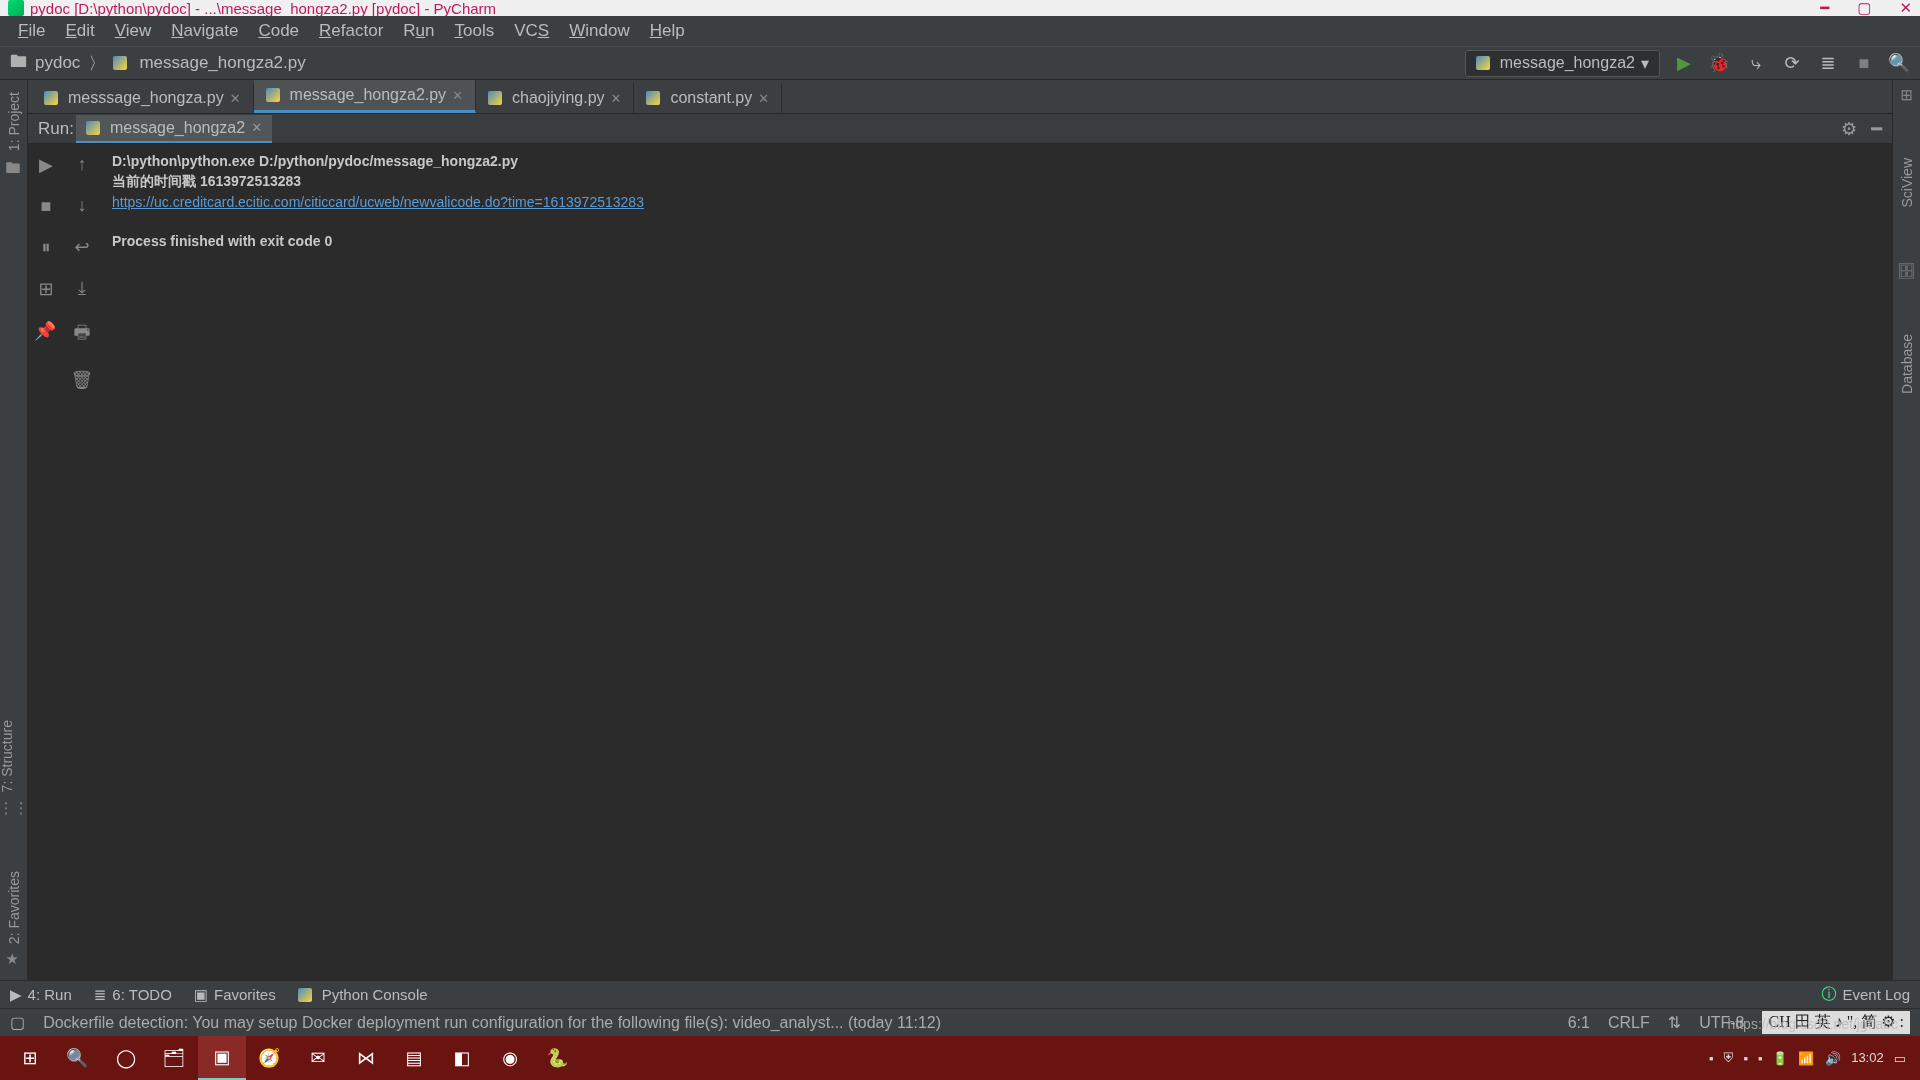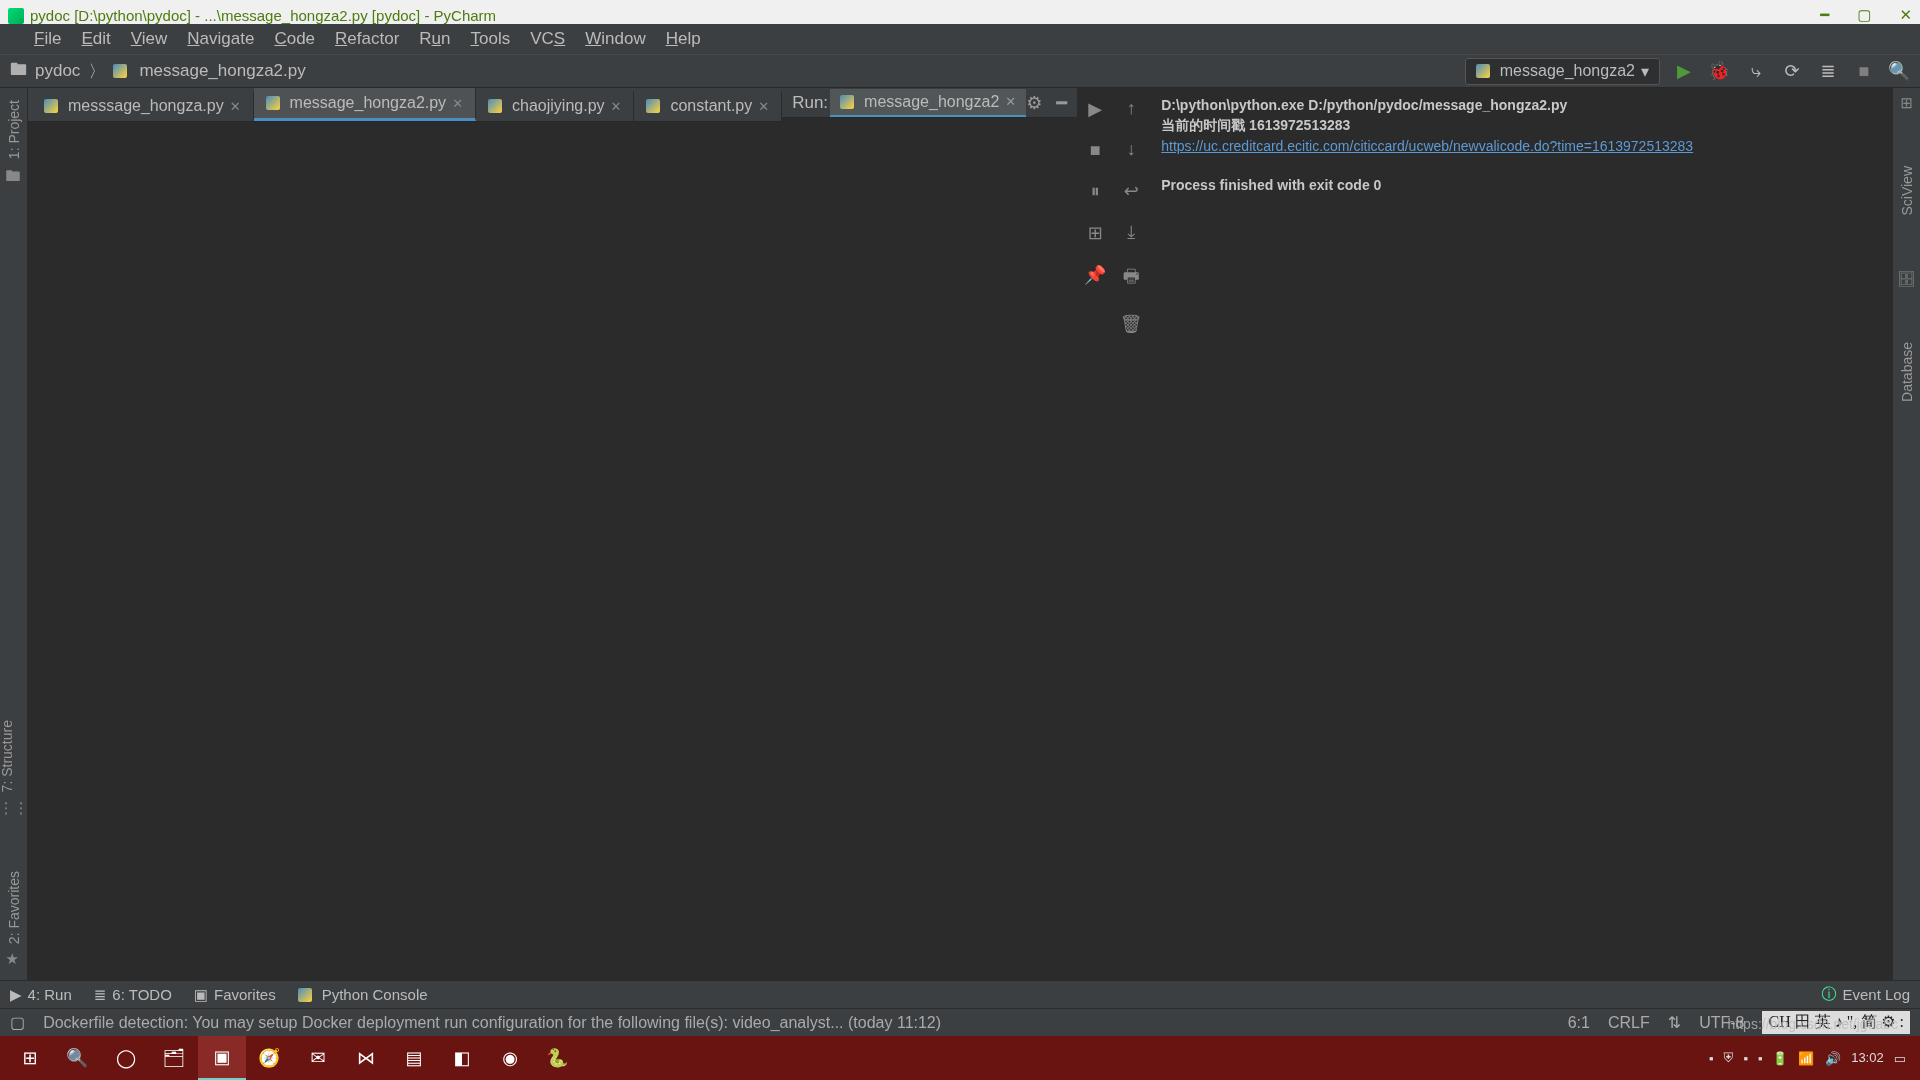--- a/index.html
+++ b/index.html
@@ -1,38 +1,38 @@
 <!DOCTYPE html>
 <html><head>
 <meta charset="utf-8">
 <style>
 * { margin: 0; padding: 0; box-sizing: border-box; font-family: "Segoe UI", Arial, sans-serif; }
 body { width: 1920px; height: 1080px; background: #2b2b2b; color: #bbbbbb; overflow: hidden; display: flex; flex-direction: column; font-size: 17px; }
-.title-bar { height: 24px; background: #f0f0f0; display: flex; align-items: flex-end; padding: 0 8px; color: #4d7c0f; font-size: 15px; }
+.title-bar { height: 16px; background: #f0f0f0; display: flex; align-items: center; padding: 0 8px; color: #be185d; font-size: 15px; }
 .title-bar .logo { width: 16px; height: 16px; margin-right: 6px; background: linear-gradient(135deg,#0d7,#0a5); border-radius: 2px; }
 .title-bar .title-text { flex: 1; }
 .win-controls { display: flex; gap: 28px; font-size: 15px; }
 .win-controls span { cursor: default; }
-.menu-bar { height: 30px; background: #3c3f41; display: flex; align-items: center; padding: 0 24px; font-size: 17px; }
+.menu-bar { height: 30px; background: #3c3f41; display: flex; align-items: center; padding: 0 8px; font-size: 17px; }
 .menu-bar span { padding: 3px 10px; cursor: default; }
 .menu-bar span u { text-decoration: underline; }
 .toolbar { height: 34px; background: #3c3f41; display: flex; align-items: center; padding: 0 10px; border-top: 1px solid #4a4a4a; border-bottom: 1px solid #282828; }
 .breadcrumb { display: flex; align-items: center; gap: 8px; flex: 1; font-size: 17px; }
 .folder-icon { color: #b0b0b0; }
 .py-icon { display: inline-block; width: 14px; height: 14px; background: linear-gradient(135deg,#4b8bbe,#ffd43b); border-radius: 2px; margin-right: 4px; vertical-align: -2px; }
 .run-config { background: #2d2f30; border: 1px solid #555; border-radius: 3px; padding: 3px 10px; display: flex; align-items: center; gap: 6px; font-size: 16px; }
 .toolbar-icons { display: flex; gap: 16px; margin-left: 14px; align-items: center; }
 .toolbar-icons .ico { width: 20px; display: flex; justify-content: center; font-size: 18px; }
 .green { color: #4e9a3b; }
 .gray { color: #808080; }
 .main-body { flex: 1; display: flex; min-height: 0; }
 .left-gutter { width: 28px; background: #3c3f41; display: flex; flex-direction: column; align-items: center; border-right: 1px solid #2b2b2b; padding-top: 6px; gap: 48px; }
 .gutter-label { writing-mode: vertical-rl; transform: rotate(180deg); font-size: 14px; color: #999; cursor: default; padding: 6px 0; }
 .gutter-icon { color: #888; font-size: 15px; }
-.center { flex: 1; display: flex; flex-direction: row; min-width: 0; }
+.center { flex: 1; display: flex; flex-direction: column; min-width: 0; }
 .editor-tabs { height: 34px; background: #3c3f41; display: flex; align-items: flex-end; border-bottom: 1px solid #282828; padding-left: 4px; }
 .editor-tab { display: flex; align-items: center; gap: 6px; padding: 6px 12px; background: #3c3f41; color: #bbb; font-size: 16px; border-right: 1px solid #2b2b2b; cursor: default; }
 .editor-tab.active { background: #4e5254; border-bottom: 3px solid #4a8fc1; }
 .editor-tab .close { color: #888; font-size: 13px; }
 .run-header { height: 30px; background: #3a3d3f; display: flex; align-items: center; padding: 0 10px; border-bottom: 1px solid #282828; }
 .run-header .run-label { color: #bbb; font-size: 17px; margin-right: 2px; }
 .run-header .tab-chip { background: #515658; border-bottom: 2px solid #4a8fc1; padding: 4px 10px; display: flex; align-items: center; gap: 6px; font-size: 16px; }
 .run-header .spacer { flex: 1; }
 .run-header .hdr-icons { display: flex; gap: 14px; color: #999; font-size: 18px; }
 .run-body { flex: 1; display: flex; background: #2b2b2b; min-height: 0; }

